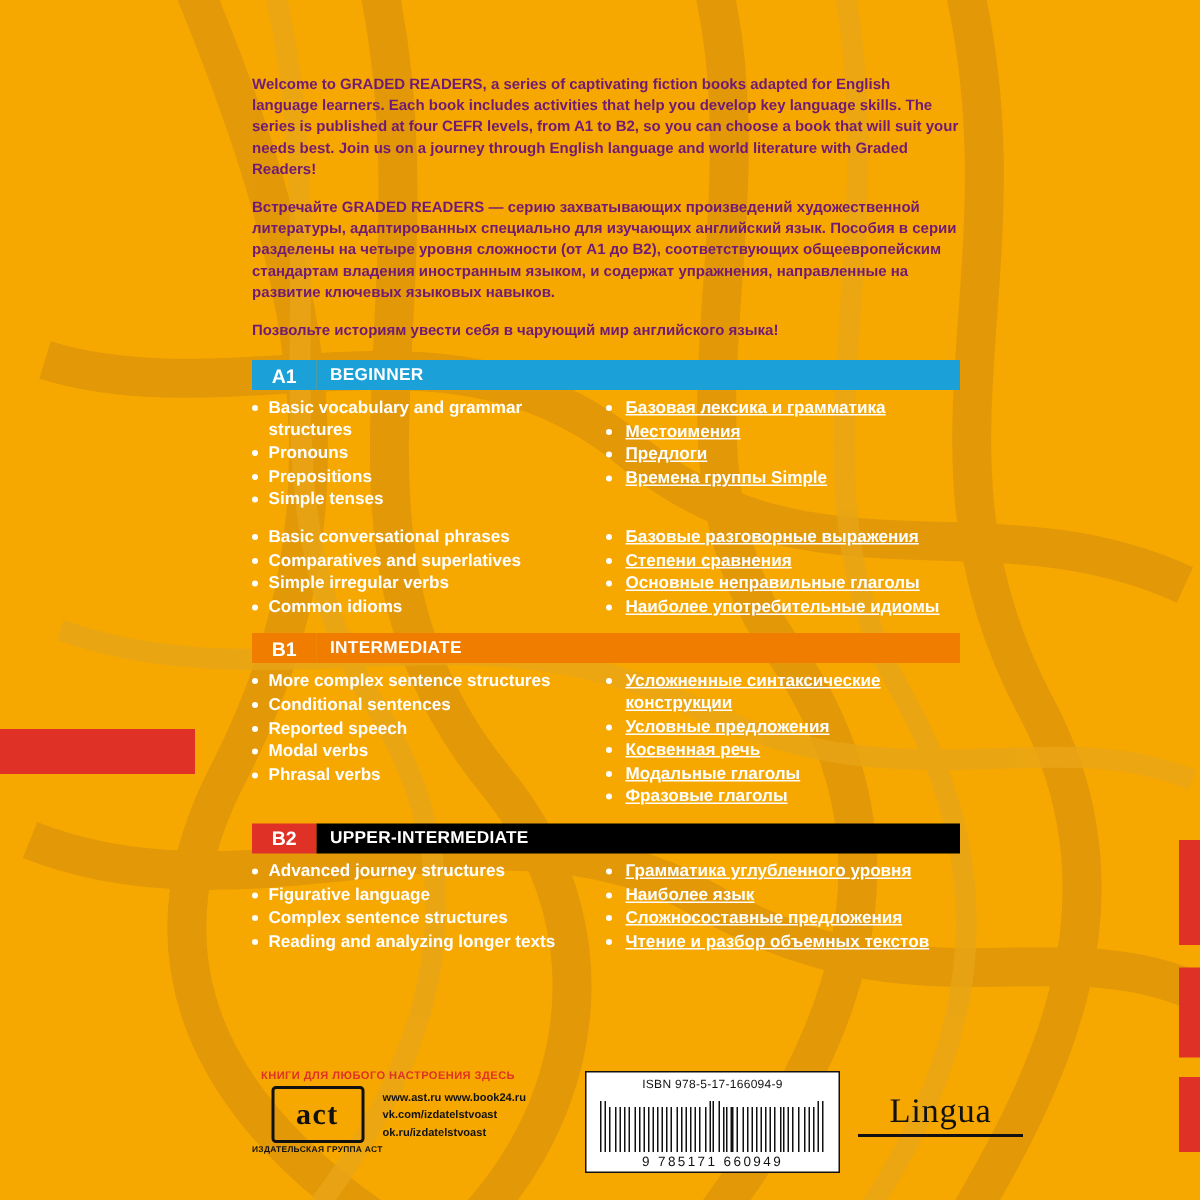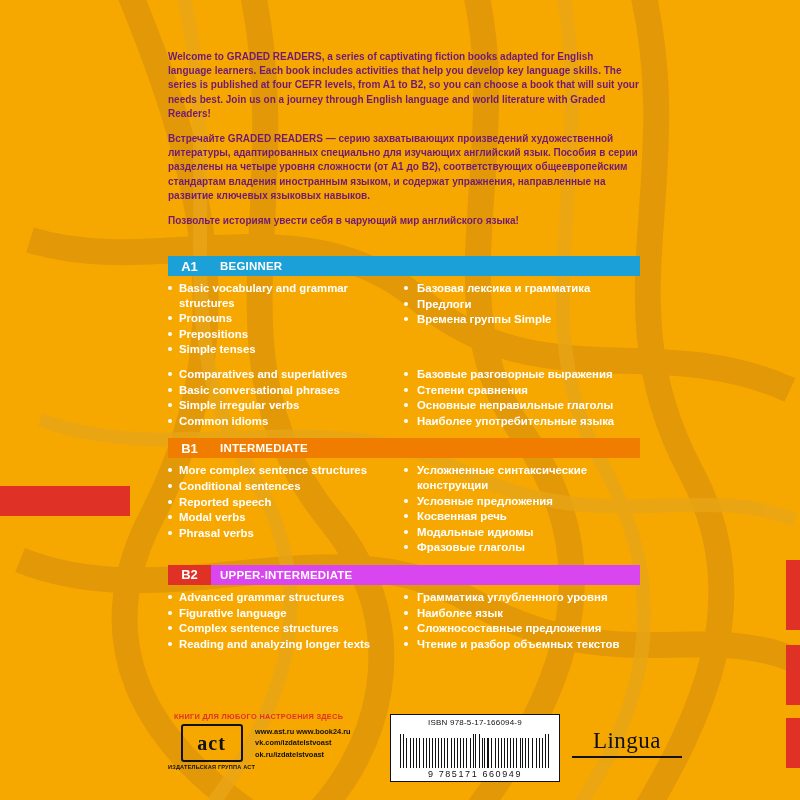--- a/index.html
+++ b/index.html
@@ -27,21 +27,21 @@
   .content{position:absolute;left:168px;top:40px;width:472px;}
 
   .intro{
     color:#701a75;
     font-size:10px;
     line-height:1.42;
     font-weight:bold;
     margin-bottom:11px;
   }
   .intro.ru{font-weight:bold;}
-  .intro.last{margin-bottom:28px;}
+  .intro.last{margin-bottom:12px;}
   .level-header{display:flex;align-items:stretch;height:20px;}
   .level-code{
     width:43px;color:#ffffff;font-weight:bold;font-size:13px;
     display:flex;align-items:center;justify-content:center;
   }
   .level-name{
     flex:1;color:#ffffff;font-weight:bold;font-size:11.5px;
     display:flex;align-items:center;padding-left:9px;letter-spacing:.2px;
   }
   .cols{display:flex;margin-top:5px;}
@@ -49,21 +49,21 @@
   .col ul{margin:0;padding:0;list-style:none;}
   .col li{
     position:relative;
     color:#ffffff;font-size:11.4px;line-height:1.28;
     padding-left:11px;margin-bottom:1px;font-weight:bold;
   }
   .col li:before{
     content:"";position:absolute;left:0;top:5px;
     width:4px;height:4px;border-radius:50%;background:#ffffff;
   }
-  .col.right li{padding-left:13px;}
+  .col.right li{padding-left:13px;text-decoration:underline;}
   .level-block{margin-bottom:9px;}
 
   
   .footer{position:absolute;left:168px;top:712px;width:500px;height:70px;}
   .footer-tag{
     color:#e03127;font-size:7.4px;font-weight:bold;letter-spacing:.3px;
     margin-bottom:3px;margin-left:6px;
   }
   .footer-row{display:flex;align-items:flex-start;}
   .ast-links{font-size:7.4px;color:#111;line-height:1.55;margin-right:7px;padding-top:2px;font-weight:bold;}
@@ -137,43 +137,44 @@
           <ul>
             <li>Basic vocabulary and grammar structures</li>
             <li>Pronouns</li>
             <li>Prepositions</li>
             <li>Simple tenses</li>
           </ul>
         </div>
         <div class="col right">
           <ul>
             <li>Базовая лексика и грамматика</li>
+            <li>Местоимения</li>
             <li>Предлоги</li>
             <li>Времена группы Simple</li>
           </ul>
         </div>
       </div>
     </div>
 
     <div class="level-block">
       <div class="cols">
         <div class="col left">
           <ul>
+            <li>Basic conversational phrases</li>
             <li>Comparatives and superlatives</li>
-            <li>Basic conversational phrases</li>
             <li>Simple irregular verbs</li>
             <li>Common idioms</li>
           </ul>
         </div>
         <div class="col right">
           <ul>
             <li>Базовые разговорные выражения</li>
             <li>Степени сравнения</li>
             <li>Основные неправильные глаголы</li>
-            <li>Наиболее употребительные языка</li>
+            <li>Наиболее употребительные идиомы</li>
           </ul>
         </div>
       </div>
     </div>
 
     <div class="level-block">
       <div class="level-header">
         <div class="level-code" style="background:#f07d00">B1</div>
         <div class="level-name" style="background:#f07d00">INTERMEDIATE</div>
       </div>
@@ -185,36 +186,36 @@
             <li>Reported speech</li>
             <li>Modal verbs</li>
             <li>Phrasal verbs</li>
           </ul>
         </div>
         <div class="col right">
           <ul>
             <li>Усложненные синтаксические конструкции</li>
             <li>Условные предложения</li>
             <li>Косвенная речь</li>
-            <li>Модальные идиомы</li>
+            <li>Модальные глаголы</li>
             <li>Фразовые глаголы</li>
           </ul>
         </div>
       </div>
     </div>
 
     <div class="level-block">
       <div class="level-header">
         <div class="level-code" style="background:#e03127">B2</div>
-        <div class="level-name" style="background:#d946ef">UPPER-INTERMEDIATE</div>
+        <div class="level-name" style="background:#000000">UPPER-INTERMEDIATE</div>
       </div>
       <div class="cols">
         <div class="col left">
           <ul>
-            <li>Advanced grammar structures</li>
+            <li>Advanced journey structures</li>
             <li>Figurative language</li>
             <li>Complex sentence structures</li>
             <li>Reading and analyzing longer texts</li>
           </ul>
         </div>
         <div class="col right">
           <ul>
             <li>Грамматика углубленного уровня</li>
             <li>Наиболее язык</li>
             <li>Сложносоставные предложения</li>

